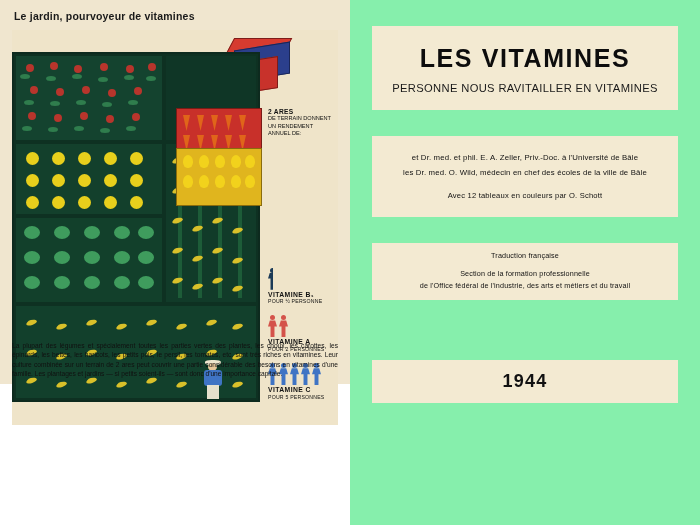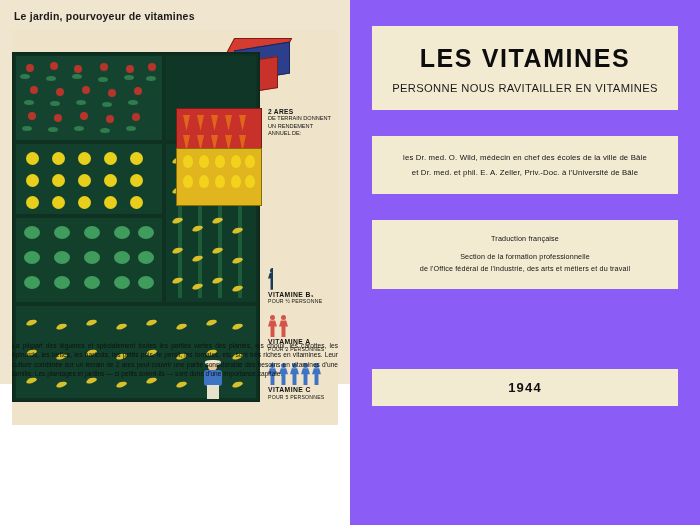--- a/index.html
+++ b/index.html
@@ -117,21 +117,21 @@
   
   .gardener{position:absolute;left:190px;top:330px;width:26px;height:40px;}
   .g-hat{position:absolute;left:3px;top:0;width:16px;height:5px;background:#efe6cd;border-radius:40%;}
   .g-head{position:absolute;left:6px;top:3px;width:9px;height:8px;background:#e8c79a;border-radius:50%;}
   .g-body{position:absolute;left:2px;top:10px;width:18px;height:16px;background:#3f74c4;border-radius:3px;}
   .g-leg{position:absolute;left:5px;top:25px;width:12px;height:14px;background:#e6e1cd;}
   
   .right-page{
     position:relative;
     width:360px;height:525px;
-    background:#8b5cf6;
+    background:#86efac;
     box-sizing:border-box;
     padding:26px 22px;
   }
   .panel{
     background:#f3ead2;
     box-sizing:border-box;
     text-align:center;
     color:#111;
   }
   .panel-title{
@@ -147,30 +147,30 @@
   }
   .panel-authors{
     padding:14px 14px 14px 14px;
     margin-bottom:26px;
     line-height:15px;
   }
   .by{font-size:7.4px;margin-bottom:7px;letter-spacing:.3px;}
   .author{font-size:7.8px;letter-spacing:.15px;}
   .plates-note{font-size:7.6px;margin-top:8px;letter-spacing:.2px;}
   .panel-trad{
-    padding:13px 14px;
-    margin-bottom:80px;
+    padding:7px 14px;
+    margin-bottom:60px;
     line-height:12.5px;
     text-align:center;
   }
   .panel-trad div{font-size:7.2px;letter-spacing:.15px;}
   .panel-trad .t1{margin-bottom:5px;}
   .panel-year{
     padding:11px 4px;
-    font-size:13px;font-weight:bold;letter-spacing:1.2px;
+    font-size:18px;font-weight:bold;letter-spacing:1.2px;
   }
   .gutter{
     position:absolute;left:352px;top:0;width:4px;height:525px;
     background:#dcdcd2;
   }
 </style>
 </head>
 <body>
 
 <div class="spread">
@@ -427,22 +427,23 @@
   <div class="gutter"></div>
 
   <div class="right-page">
 
     <div class="panel panel-title">
       <div class="main-title">LES VITAMINES</div>
       <div class="sub-title">PERSONNE NOUS RAVITAILLER EN VITAMINES</div>
     </div>
 
     <div class="panel panel-authors">
+      <div class="author">et Dr. med. et phil. E. A. Zeller, Priv.-Doc. à l'Université de Bâle</div>
       <div class="author">les Dr. med. O. Wild, médecin en chef des écoles de la ville de Bâle</div>
-      <div class="author">et Dr. med. et phil. E. A. Zeller, Priv.-Doc. à l'Université de Bâle</div>
+      <div class="plates-note">Avec 12 tableaux en couleurs par O. Schott</div>
     </div>
 
     <div class="panel panel-trad">
       <div class="t1">Traduction française</div>
       <div>Section de la formation professionnelle</div>
       <div>de l'Office fédéral de l'industrie, des arts et métiers et du travail</div>
     </div>
 
     <div class="panel panel-year">1944</div>
   </div>

